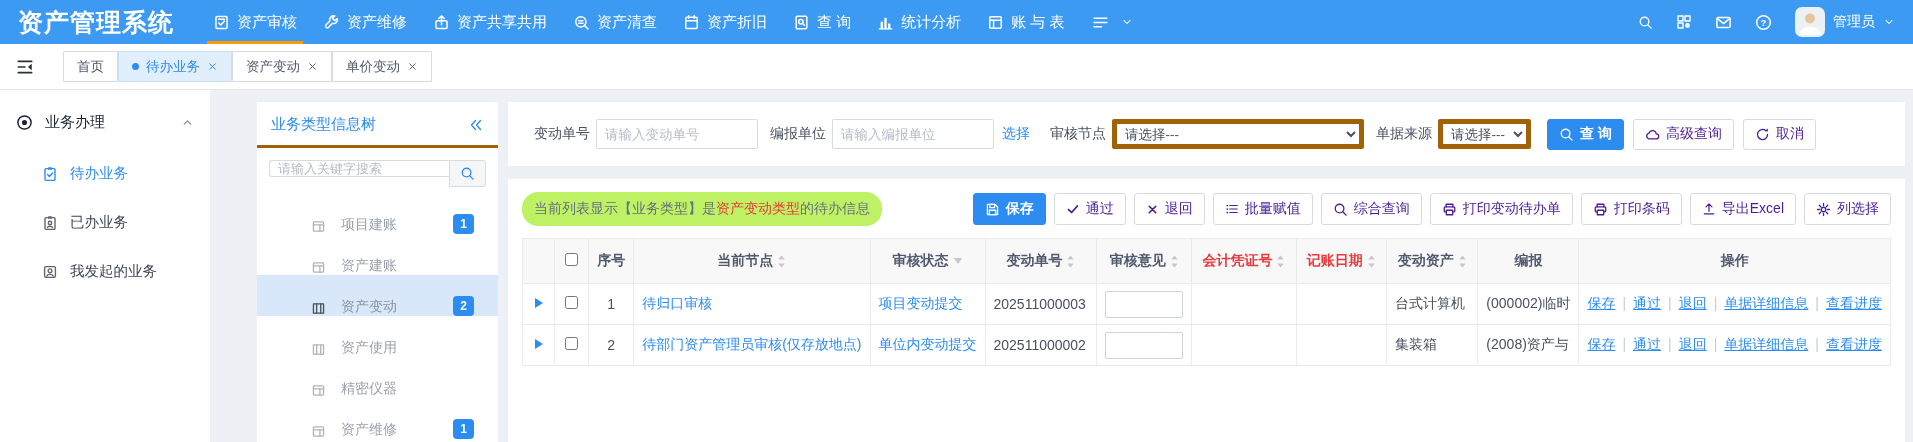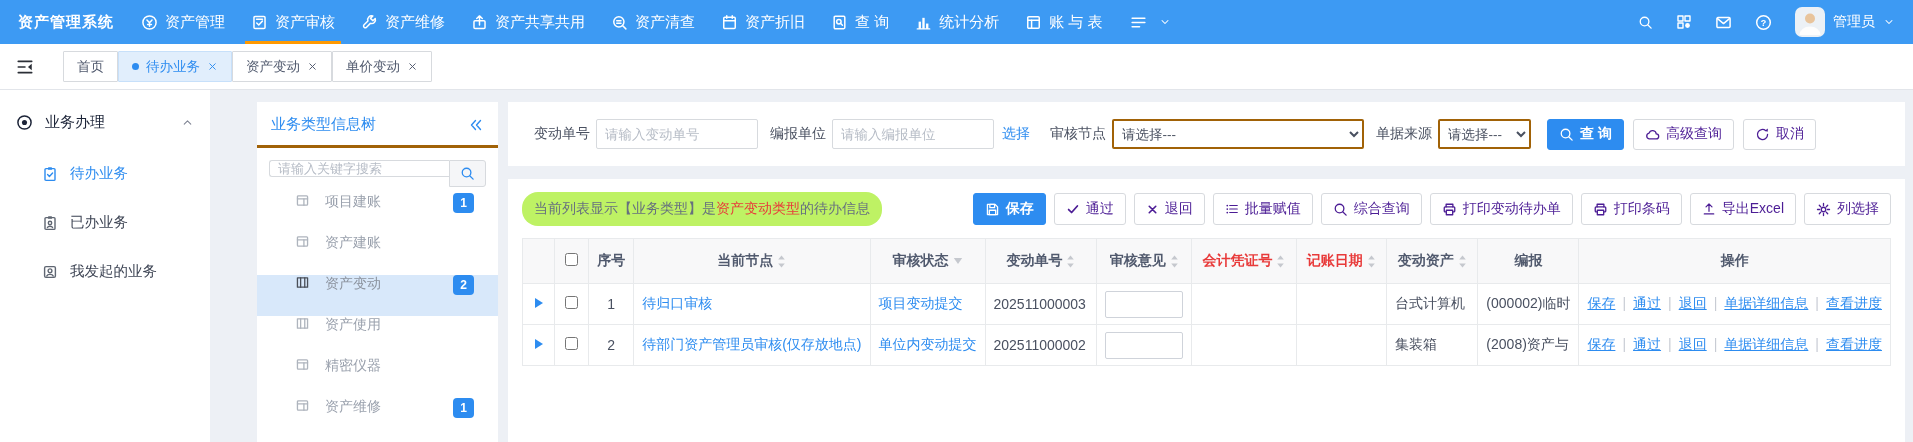--- a/index.html
+++ b/index.html
@@ -7,21 +7,21 @@
   body {
     background:#edf0f5;
     font-family:"Liberation Sans","DejaVu Sans",sans-serif;
     font-size:14px; color:#495060;
   }
   .ic { display:inline-flex; align-items:center; justify-content:center; flex:none; }
   .ic svg { display:block; }
 
   
   .topbar { height:44px; background:#3d9af3; display:flex; align-items:center; padding:0 18px; color:#fff; }
-  .logo { font-size:15px; font-weight:bold; margin-right:14px; white-space:nowrap; letter-spacing:1px; }
+  .logo { font-size:25px; font-weight:bold; margin-right:26px; white-space:nowrap; letter-spacing:1px; }
   .topnav { display:flex; height:100%; align-items:center; }
   .nav-item { display:flex; align-items:center; gap:7px; padding:0 13px; height:100%;
               font-size:15px; cursor:pointer; position:relative; white-space:nowrap; }
   .nav-item.active::after { content:""; position:absolute; left:7px; right:7px; bottom:0; height:3px; background:#ff9900; }
   .nav-more { display:flex; align-items:center; gap:12px; padding:0 14px; cursor:pointer; }
   .topbar-right { margin-left:auto; display:flex; align-items:center; gap:23px; }
   .tb-icon { cursor:pointer; }
   .user { display:flex; align-items:center; gap:8px; cursor:pointer; }
 
   
@@ -48,36 +48,36 @@
   .tree-panel { width:241px; flex:none; background:#fff; margin-left:47px; margin-top:12px; display:flex; flex-direction:column; }
   .tree-head { display:flex; align-items:center; justify-content:space-between; padding:13px 14px 11px;
                border-bottom:3px solid #a16207; color:#2d8cf0; font-size:15px; }
   .tree-collapse { cursor:pointer; color:#2d8cf0; }
   .tree-search { display:flex; margin:12px 12px 6px; }
   .tree-search input { flex:1; min-width:0; height:17px; border:1px solid #d7dade; border-right:none;
                        padding:0 8px; font-size:13px; outline:none; color:#495060; border-radius:3px 0 0 3px; }
   input::placeholder { color:#b6bcc6; }
   .tree-search button { width:37px; height:27px; background:#f5f6f8; border:1px solid #d7dade; border-radius:0 3px 3px 0;
                         color:#2d8cf0; cursor:pointer; display:flex; align-items:center; justify-content:center; }
-  .tree-item { height:41px; display:flex; align-items:flex-start; gap:15px; padding:0 24px 0 38px;
+  .tree-item { height:41px; display:flex; align-items:flex-end; gap:15px; padding:0 24px 0 54px;
                color:#9aa1ad; font-size:14px; cursor:pointer; }
   .tree-item .ic { color:#aeb4bd; }
   .tree-item.selected { background:#d8e8fa; color:#8b929d; }
   .tree-item.selected .ic { color:#4a4f58; }
   .badge { margin-left:auto; min-width:21px; height:20px; background:#2d8cf0; border-radius:4px; color:#fff;
            font-size:12px; font-weight:bold; display:flex; align-items:center; justify-content:center; padding:0 4px; }
 
   .content { flex:1; margin:12px 8px 0 10px; display:flex; flex-direction:column; min-width:0; }
 
   .filter-panel { background:#fff; height:64px; display:flex; align-items:center; padding:0 14px; flex:none; }
   .f-label { margin:0 6px 0 12px; white-space:nowrap; }
   .f-input { height:30px; border:1px solid #d7dade; border-radius:2px; padding:0 8px; font-size:13.5px;
              width:162px; outline:none; color:#495060; }
   .f-link { color:#2d8cf0; margin:0 8px; cursor:pointer; white-space:nowrap; }
-  .f-select { height:30px; border:2px solid #a16207; border-radius:2px; background:#fff; font-size:13.5px;
+  .f-select { height:30px; border:5px solid #a16207; border-radius:2px; background:#fff; font-size:13.5px;
               color:#495060; padding:0 4px; outline:none; }
   .f-btns { display:flex; gap:9px; margin-left:16px; }
 
   .btn { height:31px; display:inline-flex; align-items:center; gap:6px; padding:0 11px; border:1px solid #d7dade;
          background:#fff; color:#4c1d95; border-radius:3px; font-size:14px; cursor:pointer; white-space:nowrap; }
   .btn .ic { color:inherit; }
   .btn.primary { background:#2d8cf0; border-color:#2d8cf0; color:#fff; font-weight:bold; }
 
   .table-panel { background:#fff; flex:1; margin-top:13px; padding:13px 14px 0; overflow:hidden; }
   .panel-head { display:flex; align-items:center; justify-content:space-between; margin-bottom:12px; }
@@ -97,29 +97,20 @@
   .op-link { color:#2d8cf0; text-decoration:underline; cursor:pointer; }
   .op-sep { color:#c8ccd4; margin:0 7px; }
   .opinion-input { width:78px; height:27px; border:1px solid #cfd3da; border-radius:2px; outline:none; padding:0 4px; }
 </style>
 </head>
 <body>
 
 <div class="topbar">
   <div class="logo">资产管理系统</div>
   <div class="topnav" id="topnav">
-      <div class="nav-item">
-        <span class="ic">
-          <svg width="17" height="17" viewBox="0 0 16 16" fill="none" stroke="currentColor" stroke-width="1.4" stroke-linecap="round" stroke-linejoin="round">
-            <circle cx="8" cy="8" r="6.2"></circle>
-            <path d="M5.6 5.6 L8 8.2 L10.4 5.6 M8 8.2 V11.6 M6.2 9.8 h3.6"></path>
-          </svg>
-        </span>
-        <span>资产管理</span>
-      </div>
       <div class="nav-item active">
         <span class="ic">
           <svg width="17" height="17" viewBox="0 0 16 16" fill="none" stroke="currentColor" stroke-width="1.4" stroke-linecap="round" stroke-linejoin="round">
             <rect x="2.8" y="2.4" width="10.4" height="11.2" rx="1"></rect>
             <path d="M5.4 8.4 l1.9 1.9 l3.4 -3.6"></path>
             <line x1="5.2" y1="5" x2="10.8" y2="5"></line>
           </svg>
         </span>
         <span>资产审核</span>
       </div>

